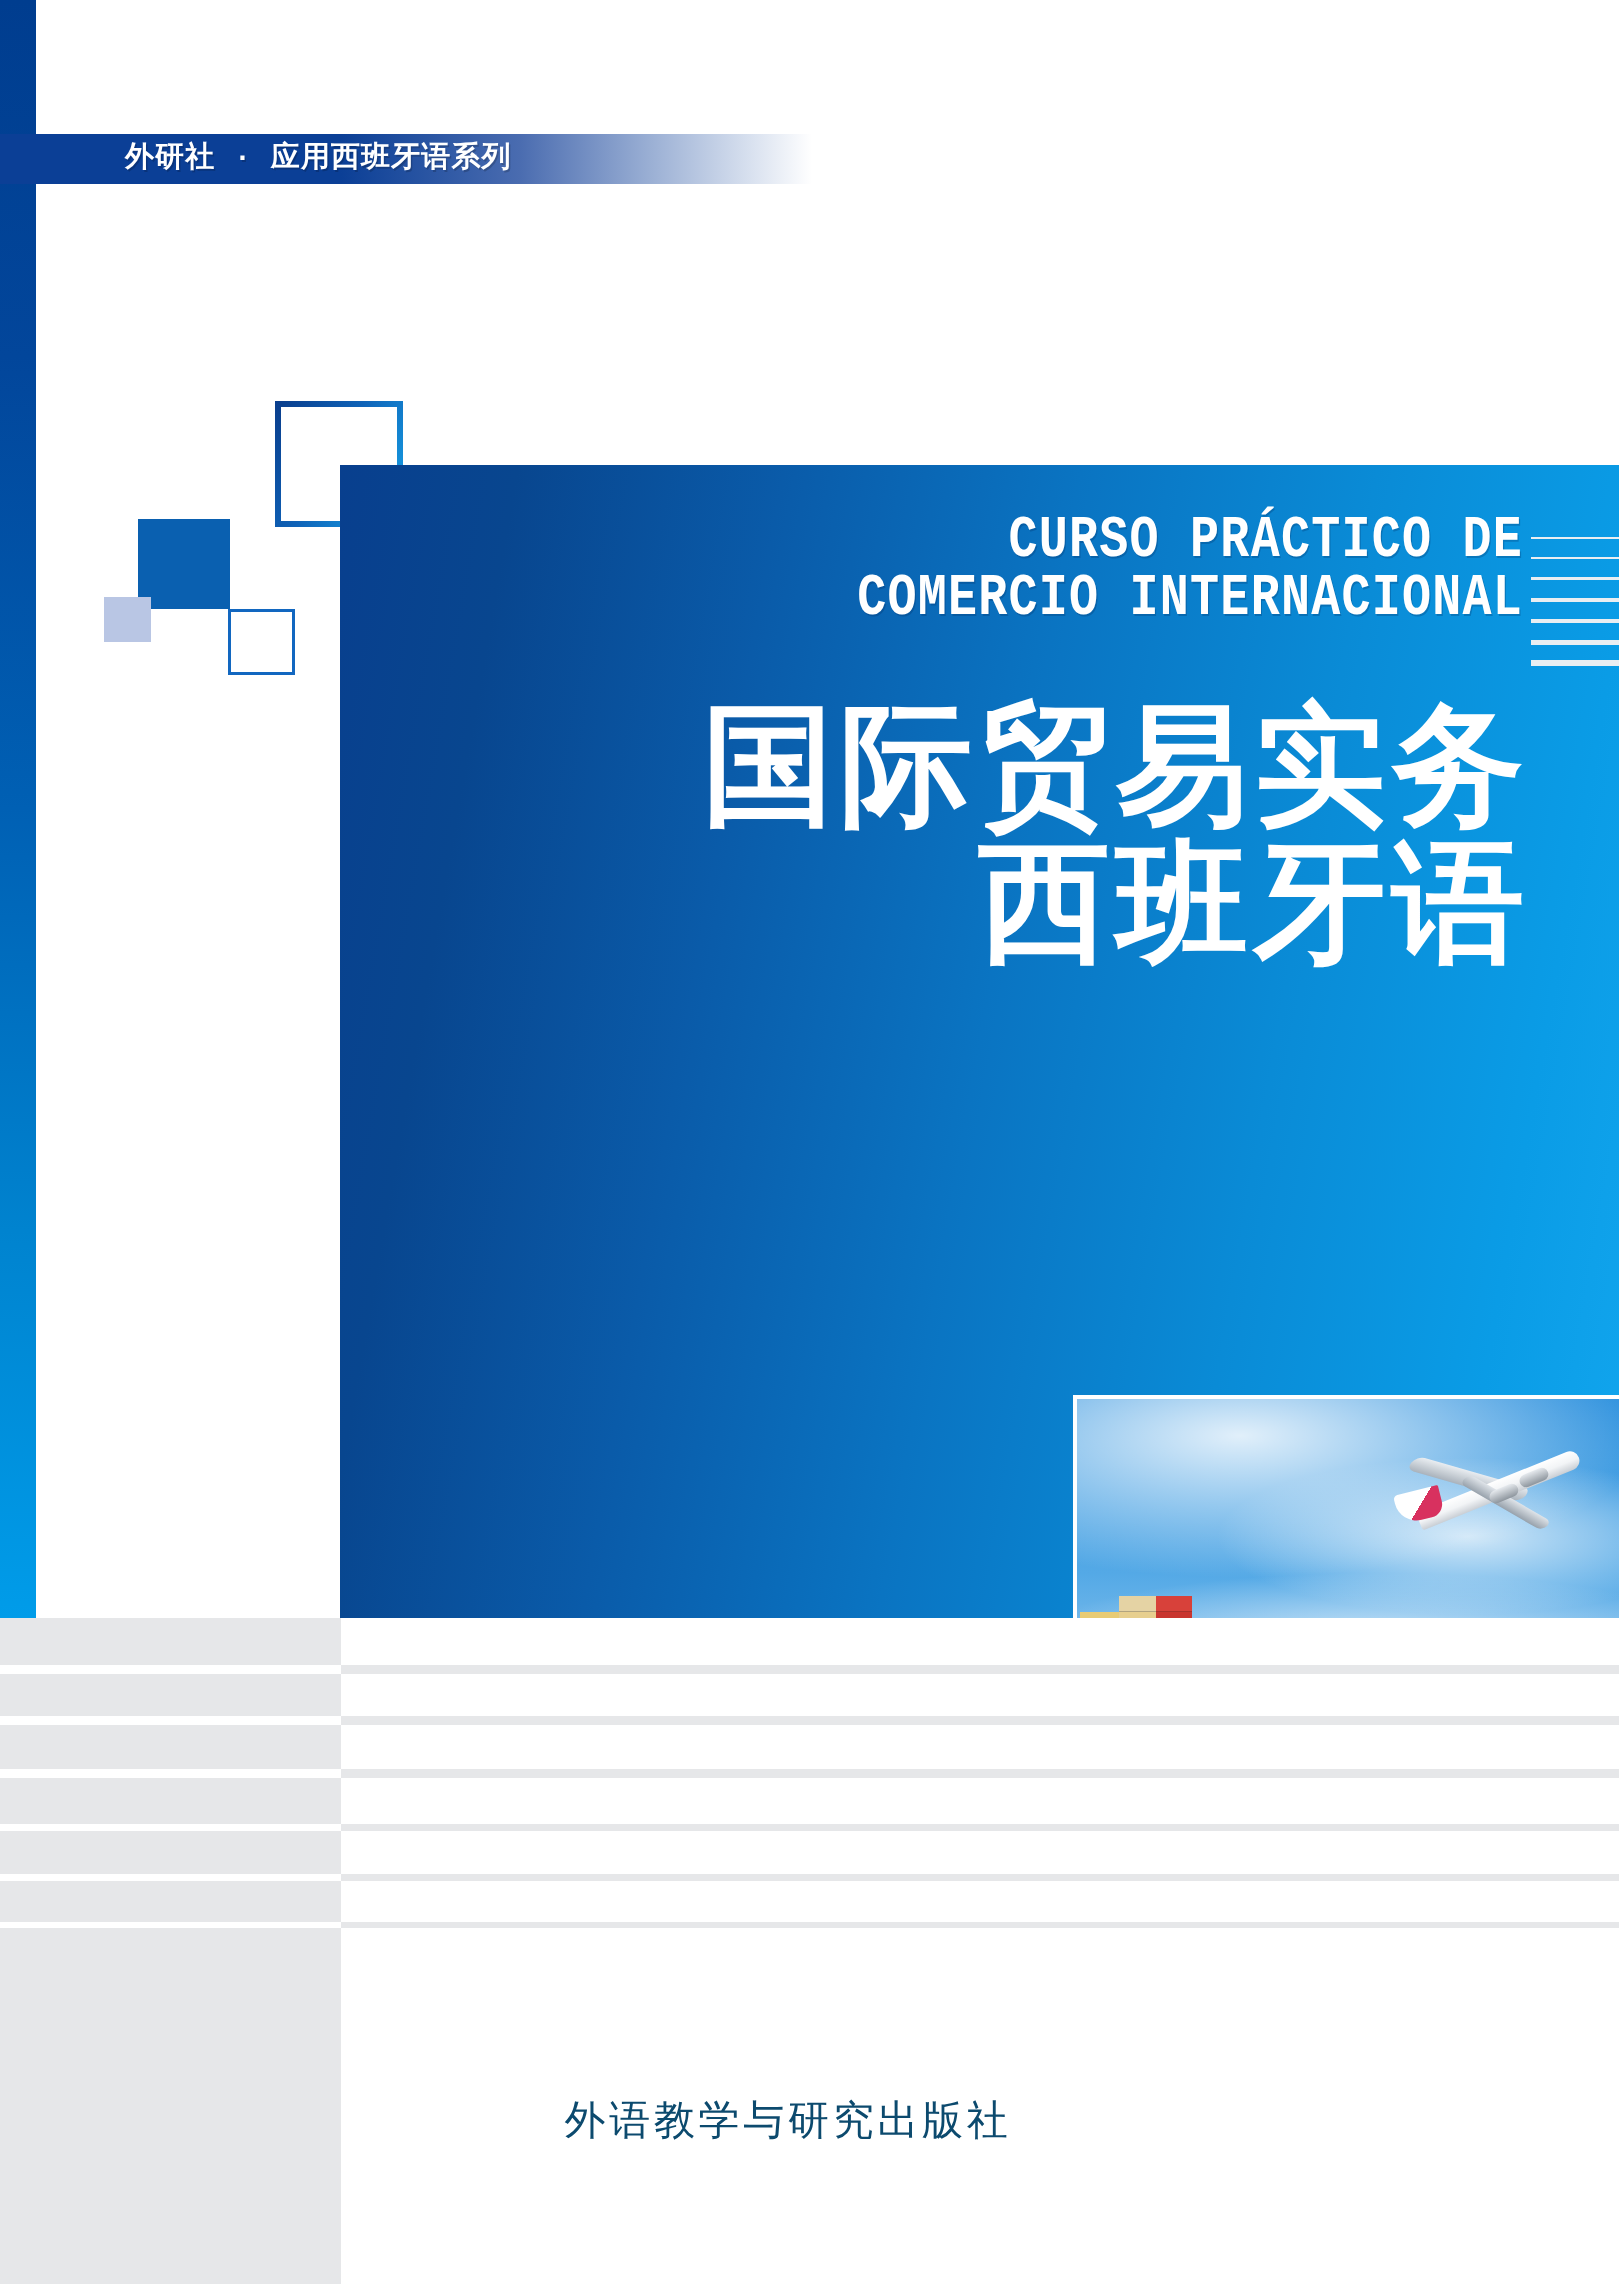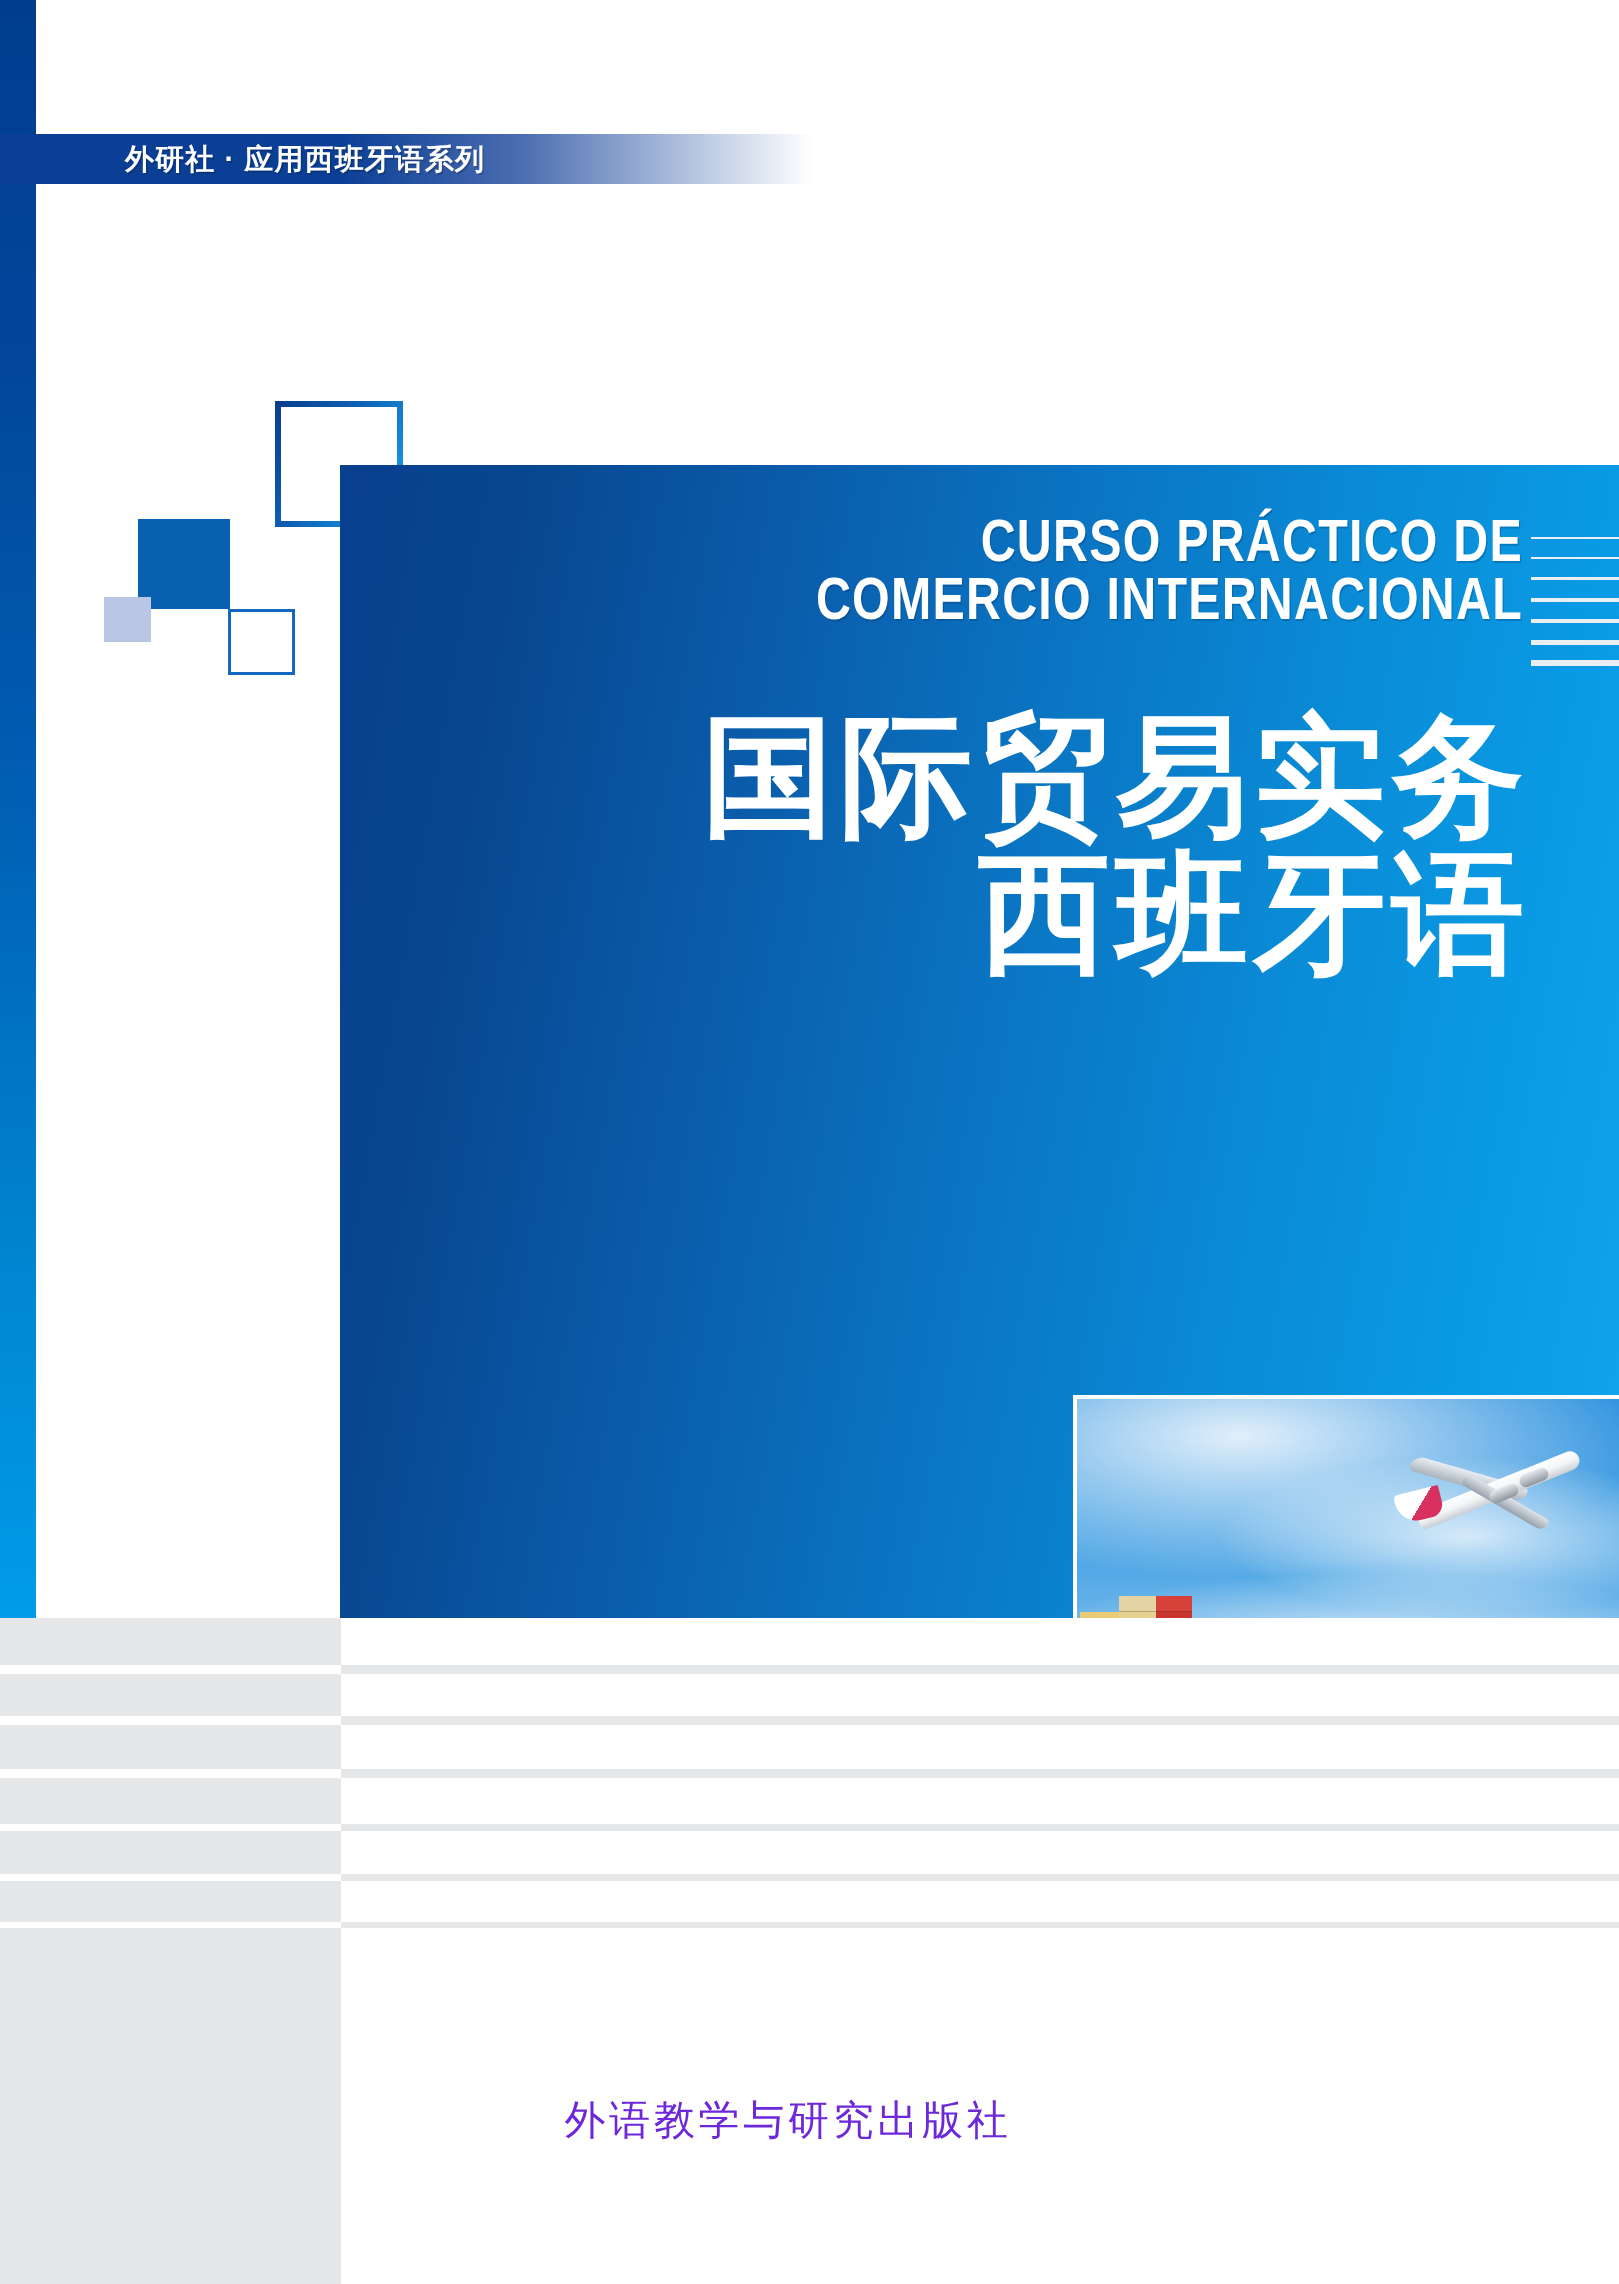--- a/index.html
+++ b/index.html
@@ -10,20 +10,21 @@
   body {
     font-family: "Liberation Sans", "DejaVu Sans", sans-serif;
   }
 
   #cover {
     position: relative;
     width: 1620px;
     height: 2284px;
     background: #ffffff;
     overflow: hidden;
+    font-family: Liberation Mono, monospace;
   }
 
   
   .left-strip {
     position: absolute;
     left: 0;
     top: 0;
     width: 36px;
     height: 1618px;
     background: linear-gradient(to bottom, #003d8f 0%, #02469b 22%, #0060b4 50%, #0083cf 76%, #009ce9 100%);
@@ -356,21 +357,21 @@
   .stripe.right-only { left: 341px; width: 1279px; }
   .stripe.white { background: #ffffff; }
 
   
   .publisher {
     position: absolute;
     left: 0;
     top: 2093px;
     width: 1576px;
     text-align: center;
-    color: #6d28d9;
+    color: #0c4a6e;
     font-size: 41px;
     letter-spacing: 3.7px;
     white-space: nowrap;
   }
 </style>
 </head>
 <body>
 
 <div id="cover">
 

